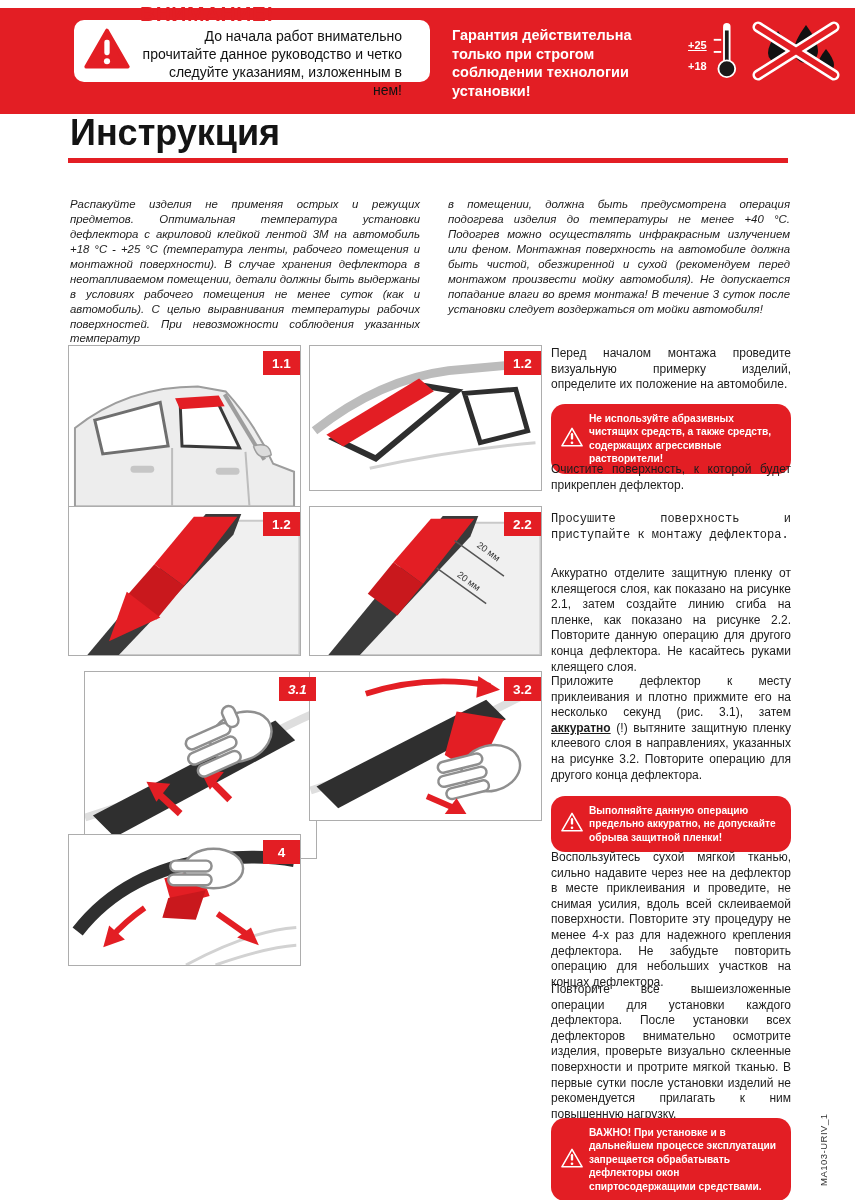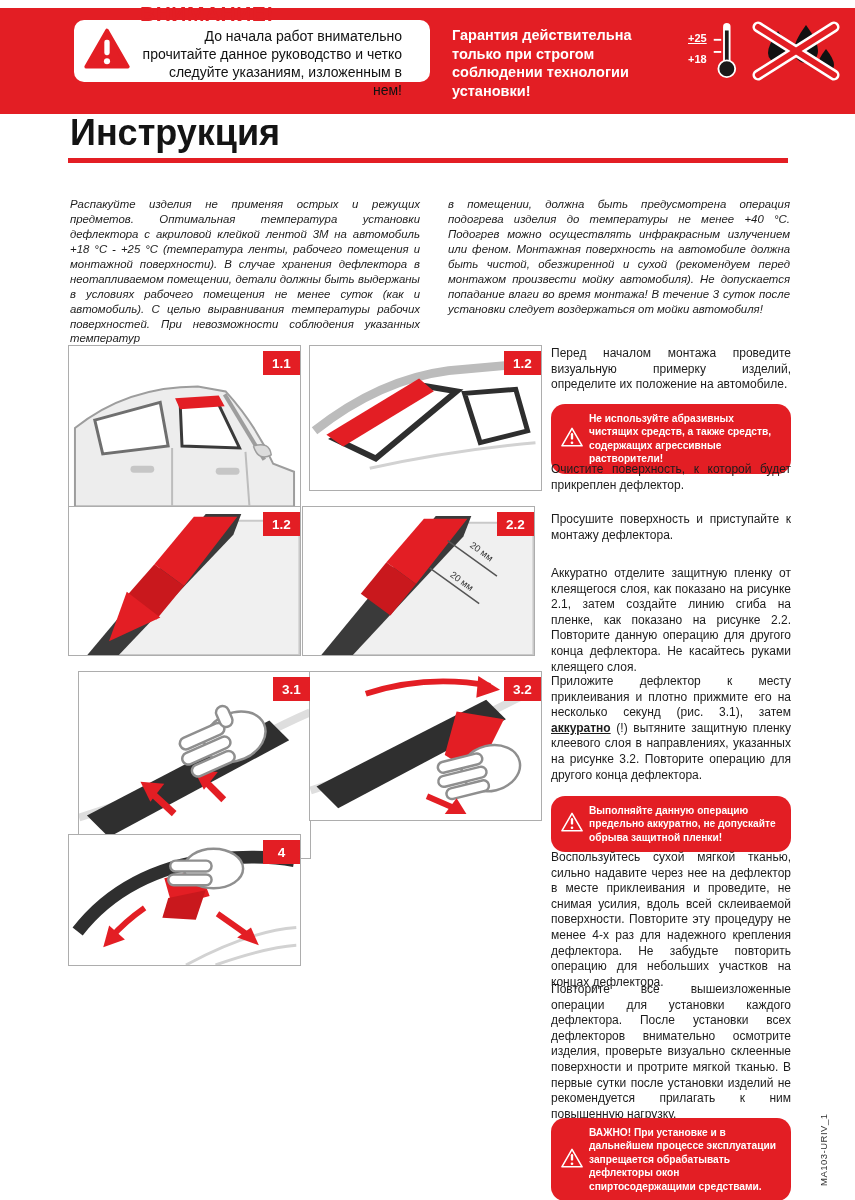--- a/index.html
+++ b/index.html
@@ -11,21 +11,21 @@
   .attn-box{position:absolute;left:74px;top:12px;width:356px;height:62px;background:#fff;
             border-radius:10px;display:flex;align-items:center;padding:0 10px;box-sizing:border-box;}
   .attn-tri{flex:0 0 auto;margin-right:10px;}
   .attn-title{color:#e31e24;font-weight:bold;font-size:21px;letter-spacing:.5px;line-height:1.05;}
   .attn-text{font-size:14px;color:#111;line-height:1.3;margin-top:2px;max-width:262px;text-align:right;}
   .warranty{position:absolute;left:452px;top:18px;width:228px;color:#fff;font-weight:bold;
             font-size:14.5px;line-height:1.28;}
   .thermo-wrap{position:absolute;left:688px;top:12px;display:flex;align-items:flex-start;}
   .thermo-nums{display:flex;flex-direction:column;align-items:flex-end;color:#fff;
                font-size:11px;font-weight:bold;margin-right:3px;}
-  .thermo-nums span:first-child{margin-top:12px;text-decoration:underline;}
+  .thermo-nums span:first-child{margin-top:19px;text-decoration:underline;}
   .thermo-nums span:last-child{margin-top:9px;}
   .drops-wrap{position:absolute;left:748px;top:11px;}
 
   
   .title-main{position:absolute;left:70px;top:112px;font-size:36px;font-weight:bold;color:#141414;}
   .title-rule{position:absolute;left:68px;top:158px;width:720px;height:5px;background:#e31e24;}
   .title-sub{position:absolute;left:70px;top:168px;font-size:17.5px;color:#141414;}
 
   
   .intro{position:absolute;top:197px;font-style:italic;font-size:11.4px;line-height:1.31;
@@ -34,33 +34,33 @@
   .intro.right{left:448px;width:342px;}
 
   
   .figure{position:absolute;width:233px;border:1px solid #adadad;background:#fff;box-sizing:border-box;}
   .figure svg{display:block;width:100%;height:100%;}
   .badge{position:absolute;top:5px;right:0;width:37px;height:24px;background:#e31e24;color:#fff;
          font-weight:bold;font-size:13.5px;display:flex;align-items:center;justify-content:center;z-index:2;}
   .f11{left:68px;top:345px;height:188px;}
   .f12{left:309px;top:345px;height:146px;}
   .f21{left:68px;top:506px;height:150px;}
-  .f22{left:302px;top:506px;height:150px;}
-  .f31{left:78px;top:671px;height:188px;}
+  .f22{left:309px;top:506px;height:150px;}
+  .f31{left:84px;top:671px;height:188px;font-style:italic;}
   .f32{left:309px;top:671px;height:150px;}
   .f4{left:68px;top:834px;height:132px;}
 
   
   .para{position:absolute;left:551px;width:240px;font-size:12px;line-height:1.3;
         text-align:justify;color:#1c1c1c;}
   .warn{position:absolute;left:551px;width:240px;background:#e31e24;color:#fff;border-radius:14px;
         padding:8px 9px 8px 38px;box-sizing:border-box;font-size:10.2px;font-weight:bold;
         line-height:1.32;text-align:left;}
   .warn .w-icon{position:absolute;left:9px;top:50%;transform:translateY(-50%);}
-  .p1{top:346px;} .w1{top:404px;} .p2{top:462px;} .p3{top:512px;} .p4{top:566px;}
+  .p1{top:346px;} .w1{top:404px;} .p2{top:462px;} .p3{top:512px;font-family:Liberation Mono, monospace;} .p4{top:566px;}
   .p5{top:674px;} .w2{top:796px;} .p6{top:850px;} .p7{top:982px;} .w3{top:1118px;}
   .u-bold{font-weight:bold;text-decoration:underline;}
 
   .doc-code{position:absolute;left:818px;top:1096px;height:90px;writing-mode:vertical-rl;
             transform:rotate(180deg);font-size:9.5px;color:#333;letter-spacing:.5px;}
 </style>
 </head>
 <body>
 
 <div class="page">

